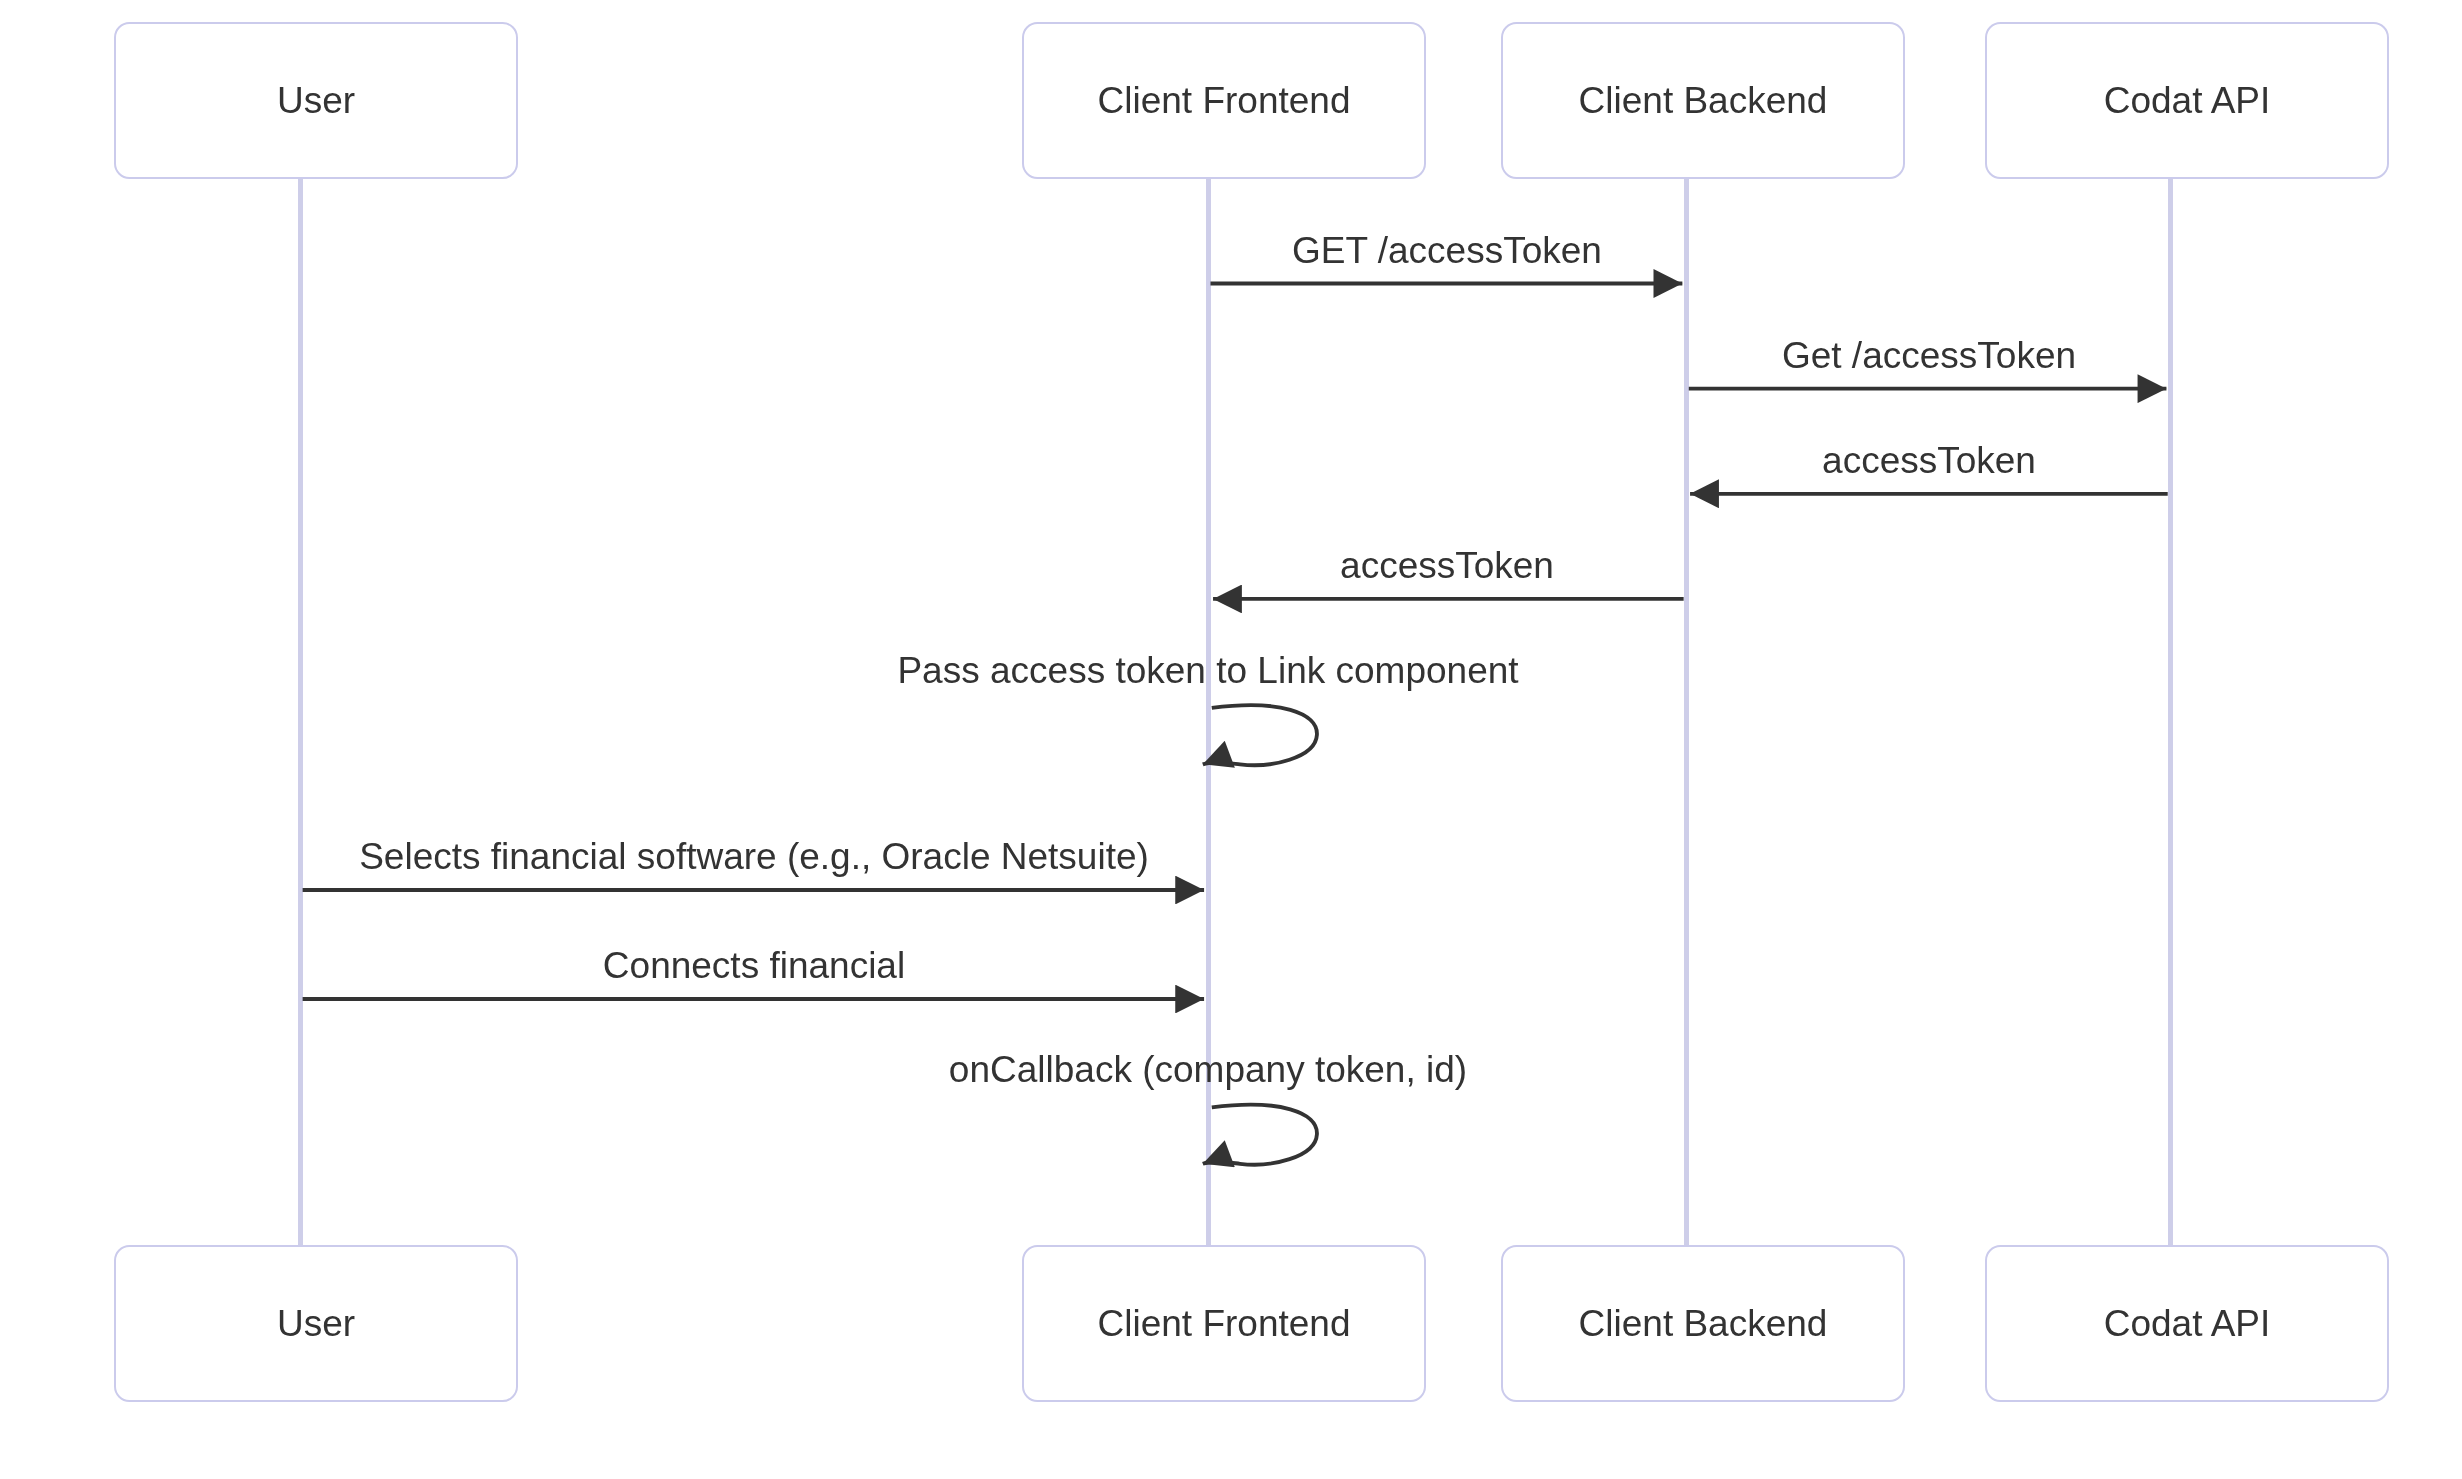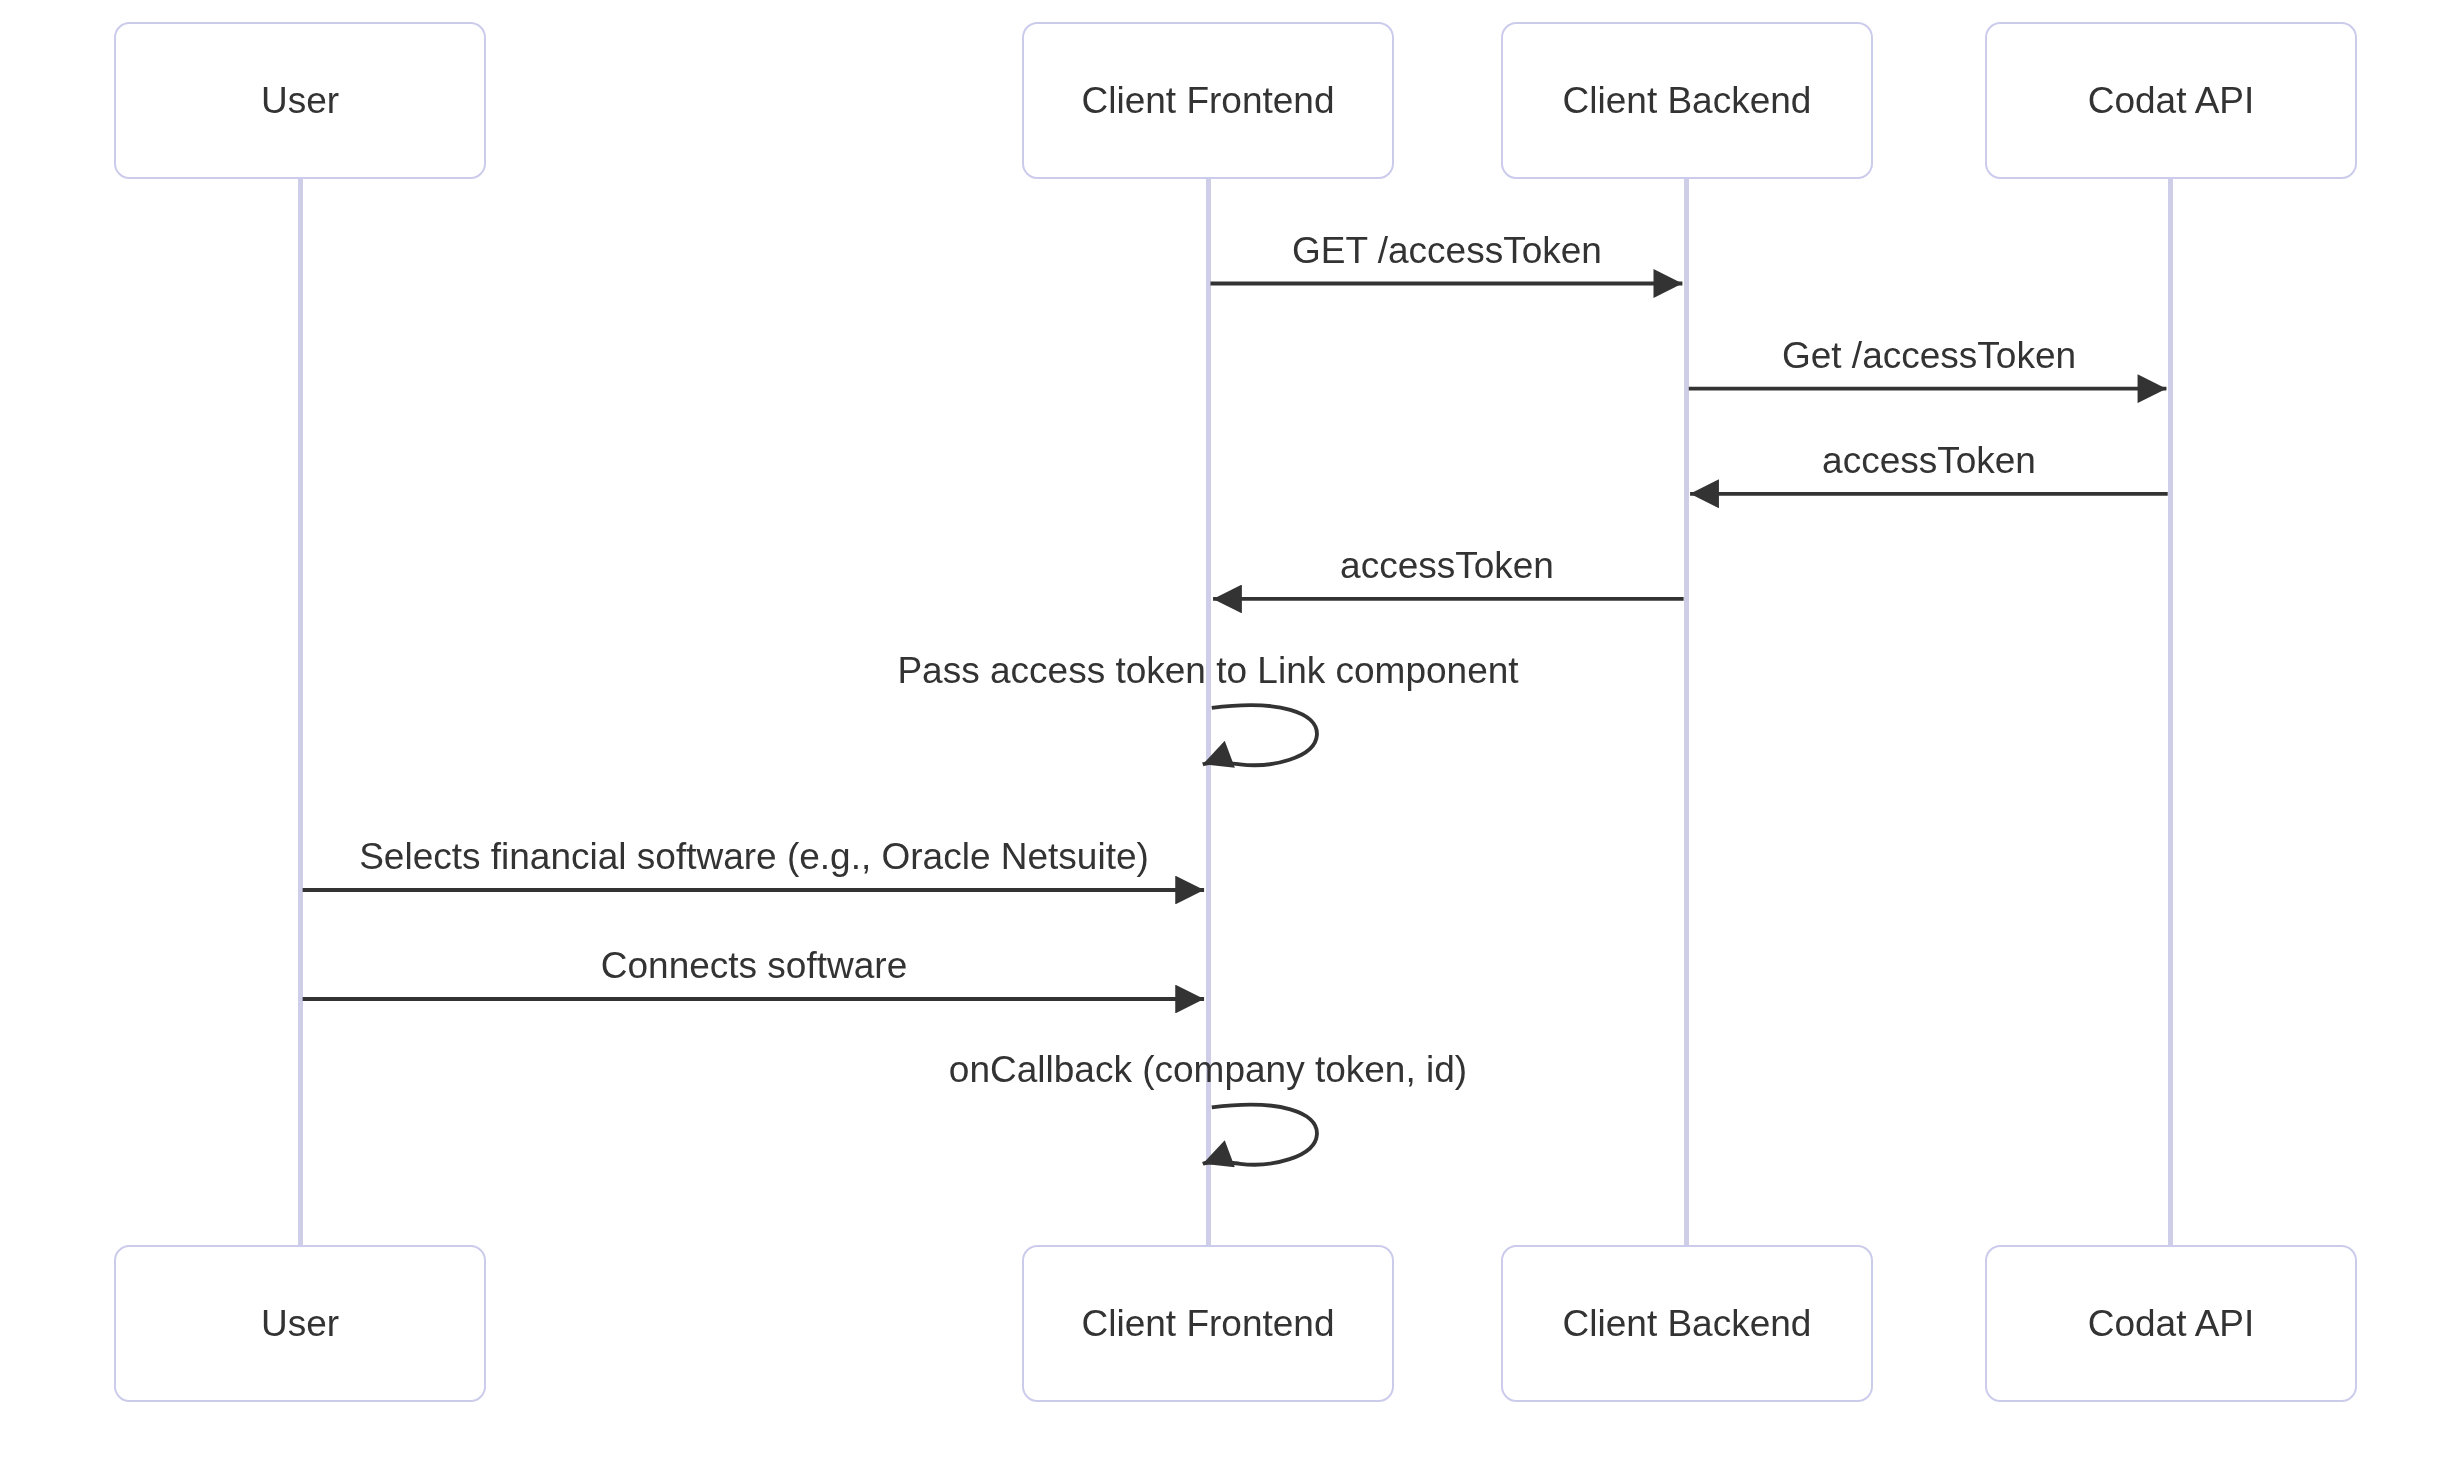--- a/index.html
+++ b/index.html
@@ -19,21 +19,21 @@
     overflow:hidden;
     font-family:"Liberation Sans", sans-serif;
   }
   .lifeline{
     position:absolute;
     width:5.1px;top:178px;height:1068px;
     background:var(--lifeline);
   }
   .actor-box{
     position:absolute;
-    width:372px;height:157px;
+    width:404px;height:157px;
     box-sizing:border-box;
     background:var(--actor-fill);
     border:2.6px solid var(--actor-border);
     border-radius:15.4px;
     display:flex;align-items:center;justify-content:center;
     font-size:37px;color:var(--actor-text);
     white-space:nowrap;
   }
   .row-top{top:22.4px;}
   .row-bottom{top:1245px;}
@@ -87,17 +87,17 @@
 
     <path class="loop-path" marker-end="url(#ah)" d="M 1890 1727 C 1996 1713, 2056 1735, 2054 1769 C 2052 1805, 1982 1821, 1934 1815 C 1916 1813, 1892 1809, 1876 1815"></path>
   </svg>
 
   <div class="msg" style="left:1447px;top:231px;">GET /accessToken</div>
   <div class="msg" style="left:1929px;top:336px;">Get /accessToken</div>
   <div class="msg" style="left:1929px;top:441px;">accessToken</div>
   <div class="msg" style="left:1447px;top:546px;">accessToken</div>
   <div class="msg" style="left:754px;top:837px;">Selects financial software (e.g., Oracle Netsuite)</div>
   <div class="msg" style="left:1208px;top:651px;">Pass access token to Link component</div>
-  <div class="msg" style="left:754px;top:946px;">Connects software</div>
+  <div class="msg" style="left:754px;top:946px;">Connects financial</div>
   <div class="msg" style="left:1208px;top:1050px;">onCallback (company token, id)</div>
 
 </div>
 
 
 </body></html>

